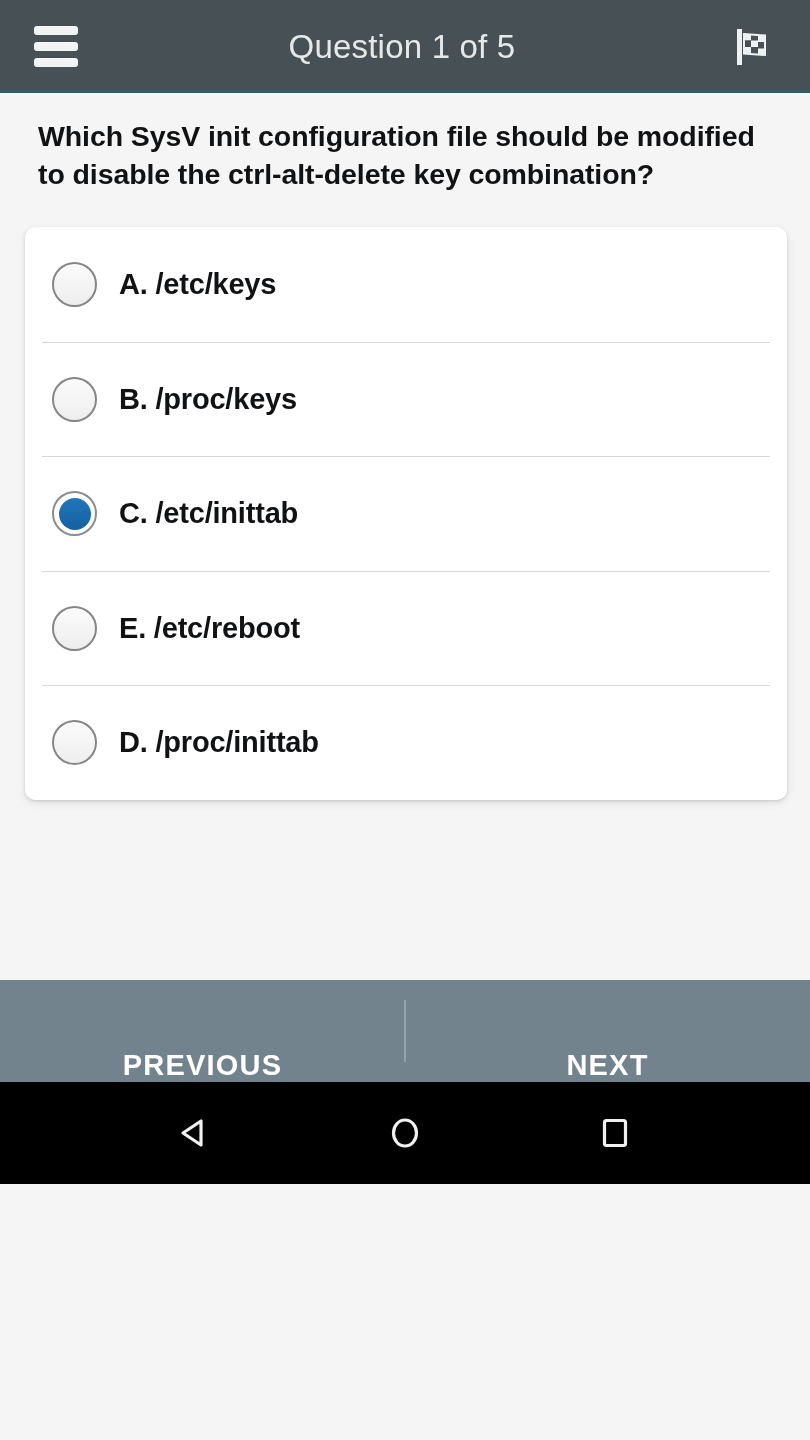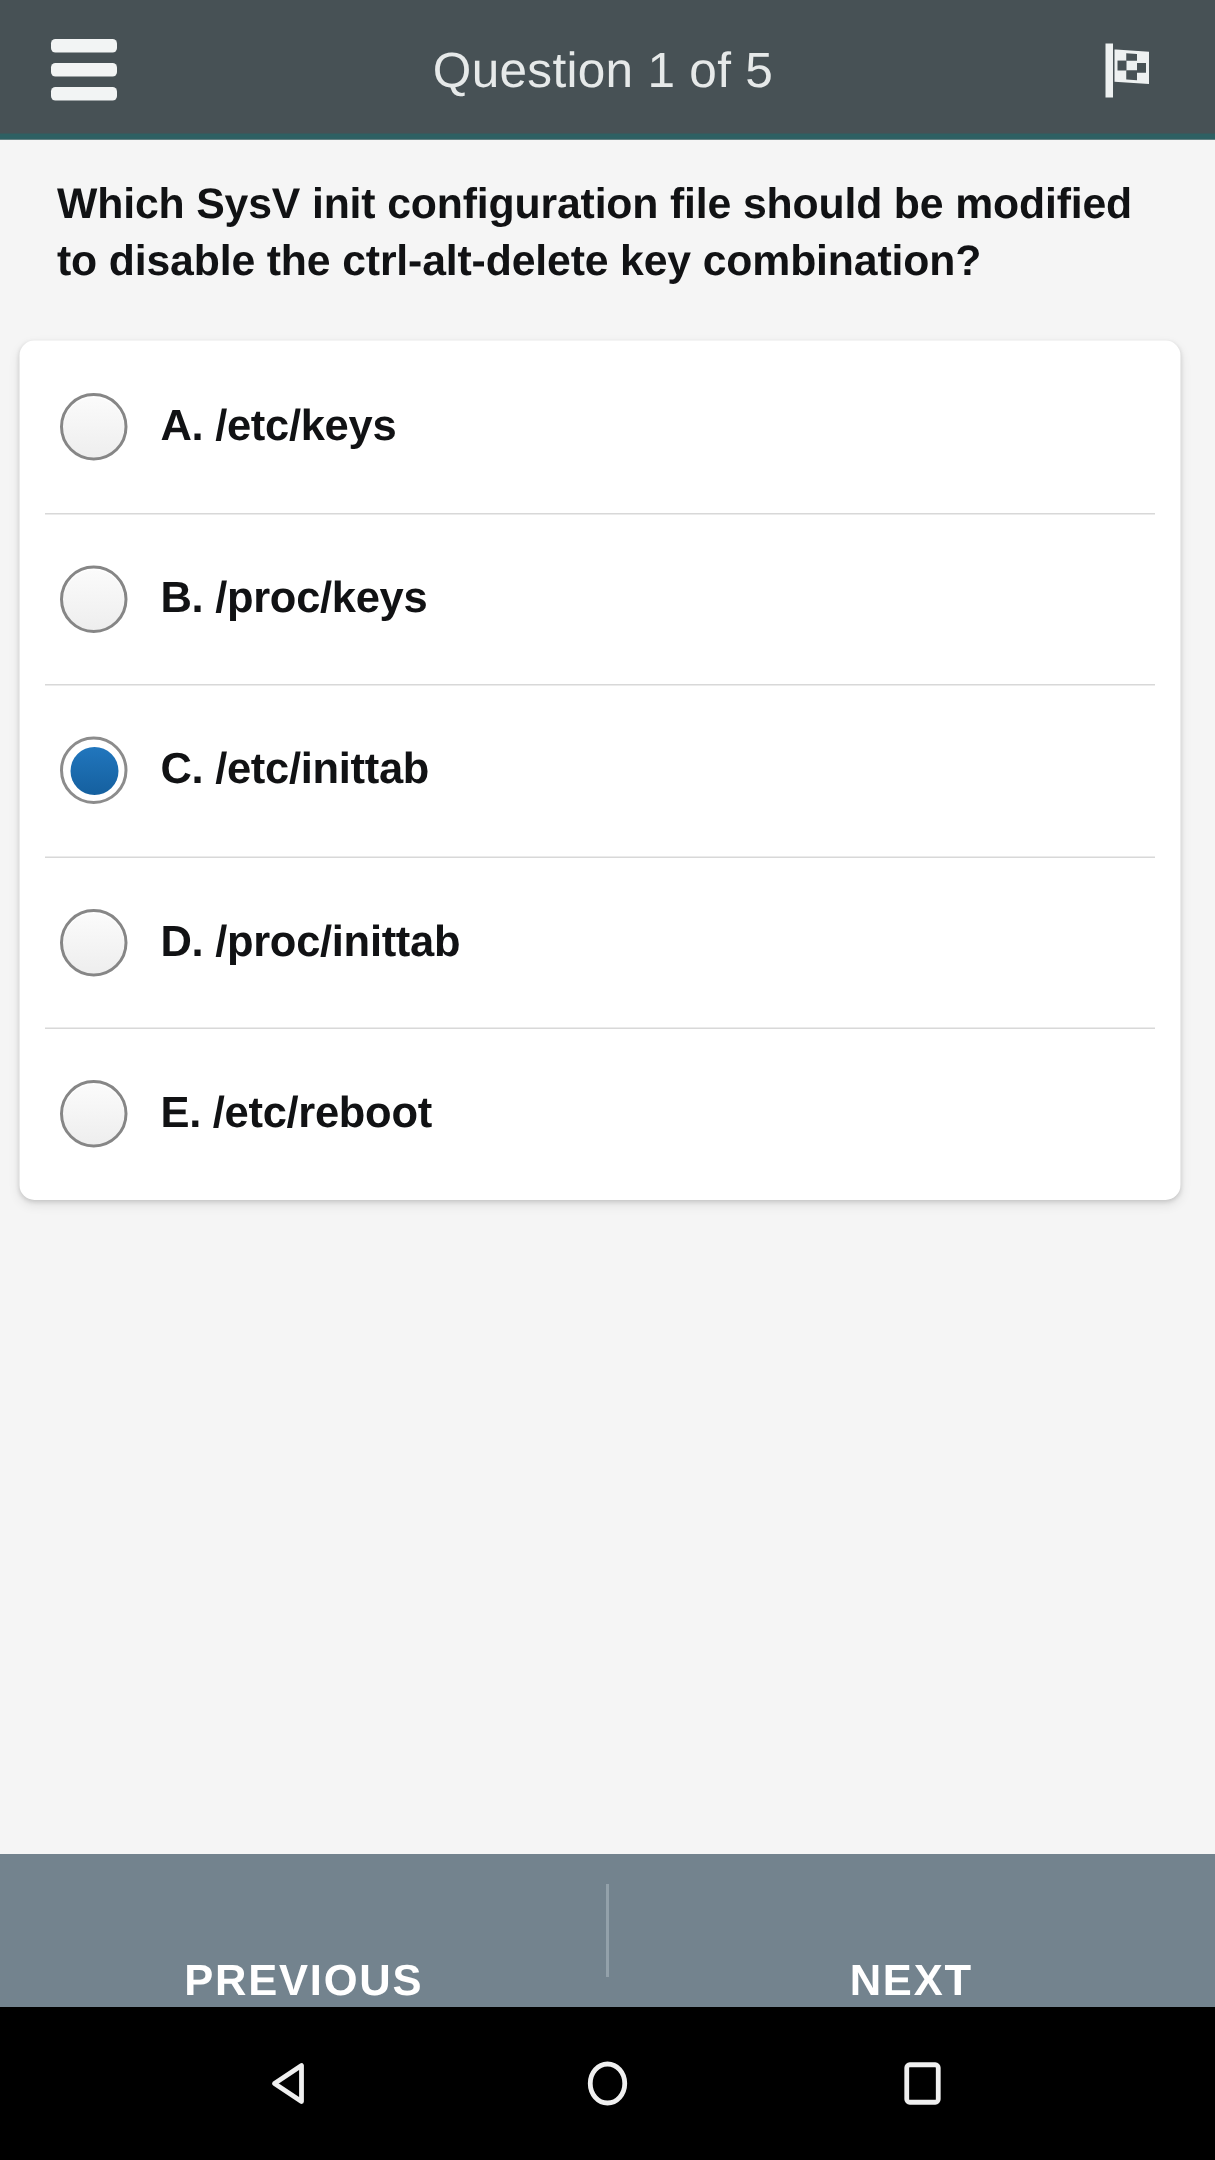--- a/index.html
+++ b/index.html
@@ -12,21 +12,21 @@
 
   body {
     font-family: "Liberation Sans", sans-serif;
     background: #f5f5f5;
     -webkit-font-smoothing: antialiased;
   }
 
   .screen {
     position: relative;
     width: 810px;
-    height: 1440px;
+    height: 1184px;
     display: flex;
     flex-direction: column;
     background: #f5f5f5;
   }
 
   
   .appbar {
     position: relative;
     height: 93px;
     background: #475155;
@@ -89,21 +89,21 @@
   .question-text {
     font-size: 28.5px;
     font-weight: bold;
     color: #111214;
     line-height: 1.34;
     letter-spacing: -0.1px;
   }
 
   
   .card {
-    margin: 34px 23px 0 13px;
+    margin: 34px 23px 0 25px;
     background: #ffffff;
     border-radius: 10px;
     box-shadow: 0 1px 3px rgba(0,0,0,0.13), 0 3px 8px rgba(0,0,0,0.09);
     overflow: hidden;
   }
 
   .option-row {
     display: flex;
     align-items: center;
     height: 114.5px;
@@ -266,28 +266,28 @@
       <span class="radio checked">
           <span class="dot"></span>
         </span>
       <span class="option-label">C. /etc/inittab</span>
     </div>
 
     <div class="option-row">
       <span class="radio">
           <span class="dot"></span>
         </span>
+      <span class="option-label">E. /etc/reboot</span>
+    </div>
+
+    <div class="option-row">
+      <span class="radio">
+          <span class="dot"></span>
+        </span>
       <span class="option-label">D. /proc/inittab</span>
-    </div>
-
-    <div class="option-row">
-      <span class="radio">
-          <span class="dot"></span>
-        </span>
-      <span class="option-label">E. /etc/reboot</span>
     </div>
 
   </div>
 
   <div class="spacer"></div>
 
   <div class="bottombar">
     <div class="bottom-btn">PREVIOUS</div>
     <div class="bottom-divider"></div>
     <div class="bottom-btn">NEXT</div>

